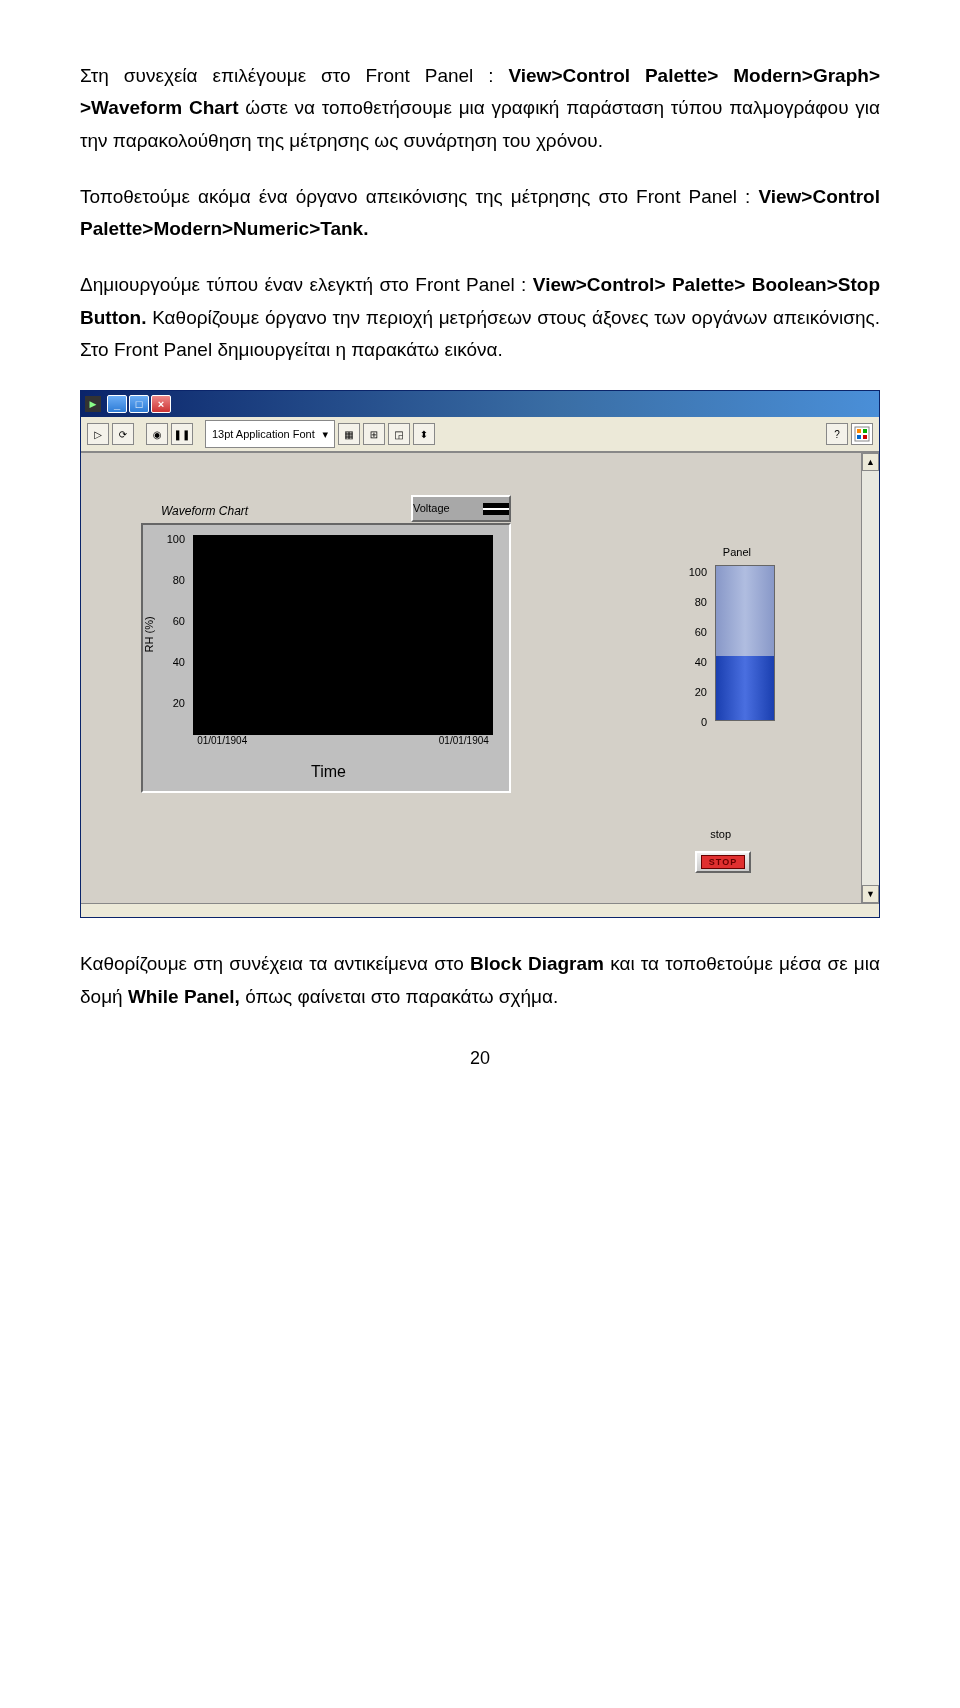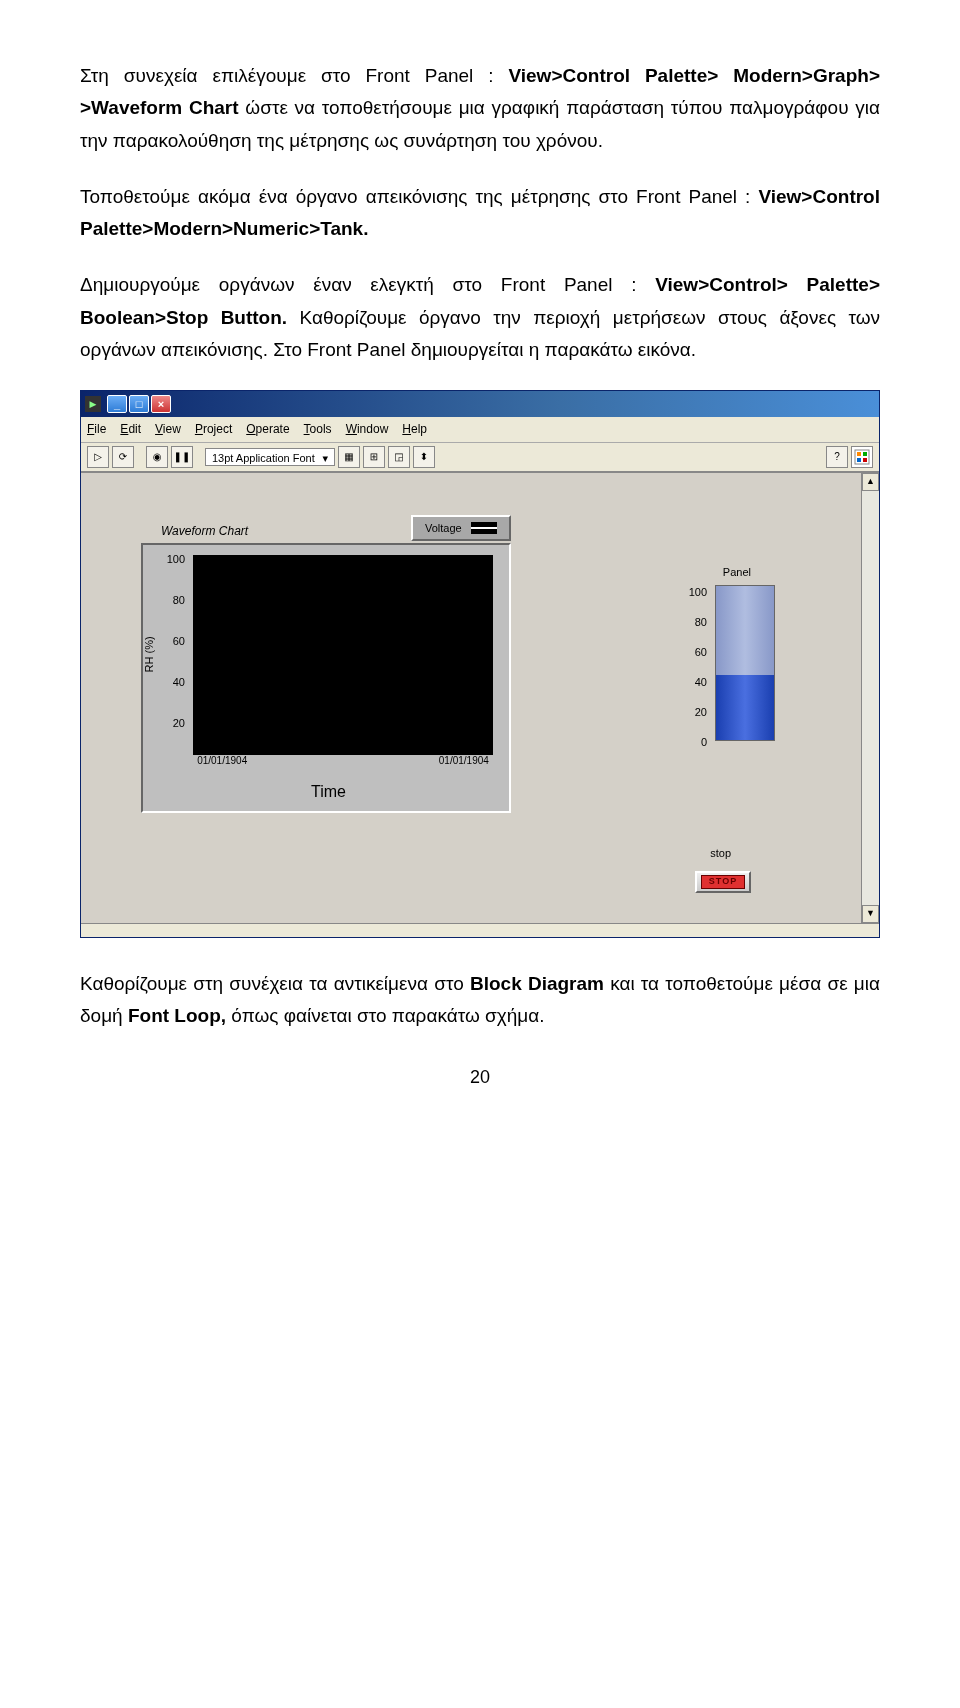--- a/index.html
+++ b/index.html
@@ -70,23 +70,23 @@
   }
   .tb-btn {
     width: 22px; height: 22px;
     background: #f4f2ea;
     border: 1px solid #888;
     display: flex; align-items: center; justify-content: center;
     font-size: 10px;
   }
   .tb-sep { width: 6px; }
   .font-box {
-    height: 18px; padding: 0 6px;
+    height: 28px; padding: 0 6px;
     background: #fff; border: 1px solid #888;
-    display: flex; 
+    display: flex; align-items: center;
     min-width: 130px;
   }
   .tb-right { margin-left: auto; display: flex; gap: 3px; }
   .canvas {
     background: #d4d0c8;
     position: relative;
     height: 450px;
     display: flex;
   }
   .canvas-inner { flex: 1; position: relative; padding: 20px; }
@@ -108,21 +108,21 @@
   .chart-label {
     position: absolute; left: 80px; top: 48px;
     font-size: 12px; color: #000; font-style: italic;
   }
   .legend-box {
     position: absolute; top: 42px; left: 330px;
     width: 100px;
     background: #a8a8a8;
     border: 2px solid #fff;
     border-right-color: #666; border-bottom-color: #666;
-    padding: 2px 12px;
+    padding: 2px 0;
     display: flex; align-items: center; justify-content: space-between;
     font-size: 11px;
   }
   .legend-swatch {
     width: 26px; height: 12px;
     background: #000;
     position: relative;
   }
   .legend-swatch::after {
     content: "";
@@ -225,41 +225,31 @@
 
 <div class="para">
   <span>Στη συνεχεία επιλέγουμε  στο Front Panel : </span><b>View&gt;Control Palette&gt; Modern&gt;Graph&gt; &gt;Waveform Chart</b><span>  ώστε να τοποθετήσουμε μια γραφική παράσταση τύπου παλμογράφου για την παρακολούθηση της μέτρησης ως συνάρτηση του χρόνου.</span>
 </div>
 
 <div class="para">
   <span>Τοποθετούμε ακόμα ένα όργανο απεικόνισης της μέτρησης στο Front Panel : </span><b>View&gt;Control Palette&gt;Modern&gt;Numeric&gt;Tank.</b>
 </div>
 
 <div class="para">
-  <span>Δημιουργούμε οργάνων έναν ελεγκτή στο Front Panel : </span><b>View&gt;Control&gt; Palette&gt; Boolean&gt;Stop Button.</b><span> Καθορίζουμε όργανο την περιοχή μετρήσεων στους άξονες των οργάνων απεικόνισης. Στο Front Panel δημιουργείται η παρακάτω εικόνα.</span>
+  <span>Δημιουργούμε τύπου έναν ελεγκτή στο Front Panel : </span><b>View&gt;Control&gt; Palette&gt; Boolean&gt;Stop Button.</b><span> Καθορίζουμε όργανο την περιοχή μετρήσεων στους άξονες των οργάνων απεικόνισης. Στο Front Panel δημιουργείται η παρακάτω εικόνα.</span>
 </div>
 
 <div class="window">
   <div class="titlebar">
     <div class="icon-lv">▶</div>
     <div class="win-btns">
       <div class="win-btn">_</div>
       <div class="win-btn">□</div>
       <div class="win-btn close">×</div>
     </div>
-  </div>
-  <div class="menubar">
-    <span><u>F</u>ile</span>
-    <span><u>E</u>dit</span>
-    <span><u>V</u>iew</span>
-    <span><u>P</u>roject</span>
-    <span><u>O</u>perate</span>
-    <span><u>T</u>ools</span>
-    <span><u>W</u>indow</span>
-    <span><u>H</u>elp</span>
   </div>
   <div class="toolbar">
     <div class="tb-btn">▷</div>
     <div class="tb-btn">⟳</div>
     <div class="tb-sep"></div>
     <div class="tb-btn">◉</div>
     <div class="tb-btn">❚❚</div>
     <div class="tb-sep"></div>
     <div class="font-box">
         <span>13pt Application Font</span>
@@ -327,16 +317,16 @@
     <div class="vscroll">
       <div class="arrow">▲</div>
       <div class="track"></div>
       <div class="arrow">▼</div>
     </div>
   </div>
   <div class="statusbar"></div>
 </div>
 
 <div class="para">
-  <span>Καθορίζουμε στη συνέχεια τα αντικείμενα στο </span><b>Block Diagram</b><span> και τα τοποθετούμε μέσα σε μια δομή </span><b>Font Loop,</b><span> όπως φαίνεται στο παρακάτω σχήμα.</span>
+  <span>Καθορίζουμε στη συνέχεια τα αντικείμενα στο </span><b>Block Diagram</b><span> και τα τοποθετούμε μέσα σε μια δομή </span><b>While Panel,</b><span> όπως φαίνεται στο παρακάτω σχήμα.</span>
 </div>
 
 <div class="page-num">20</div>
 
 </body></html>

